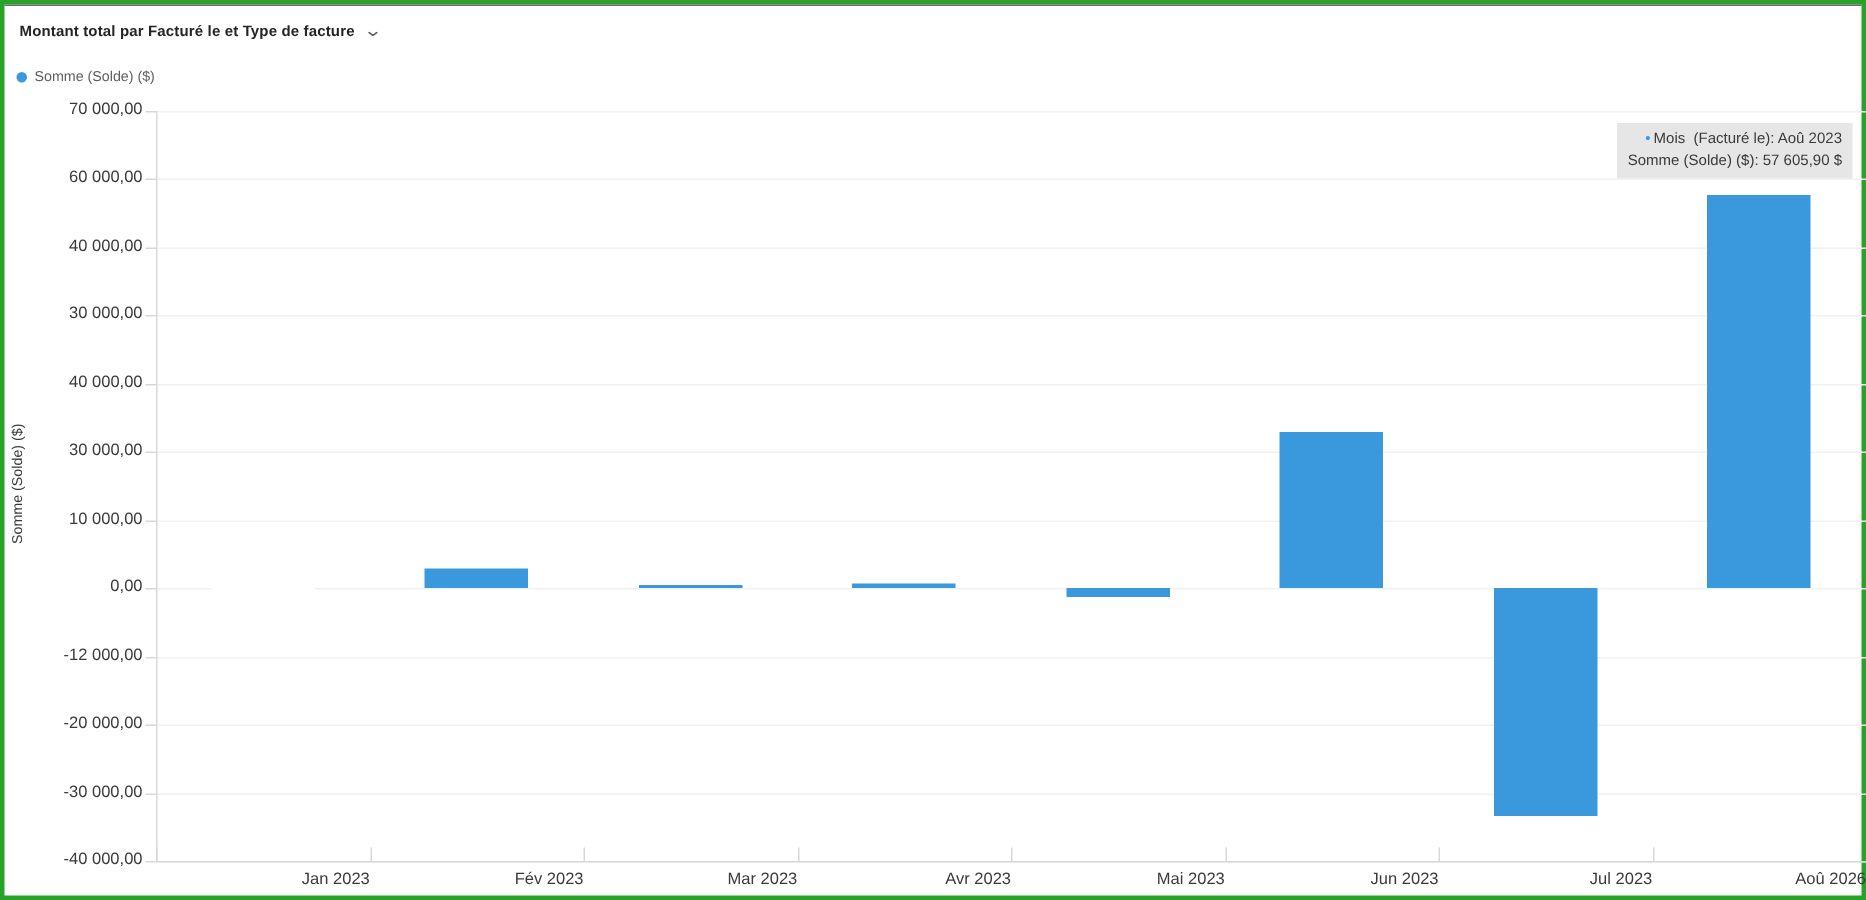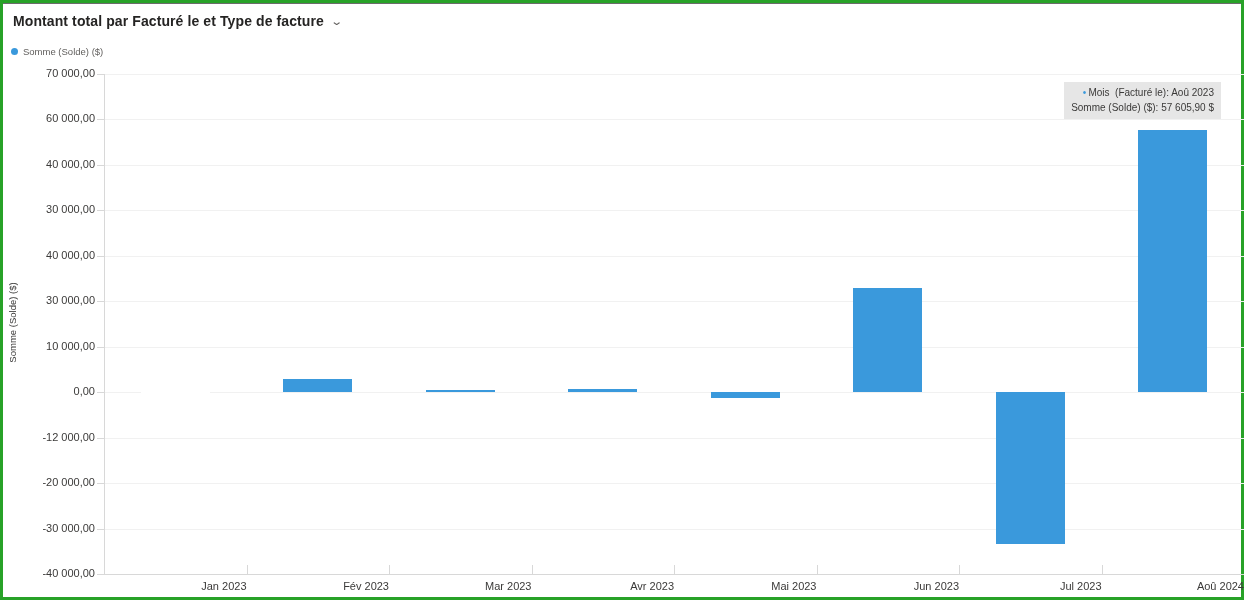--- a/index.html
+++ b/index.html
@@ -2,38 +2,38 @@
 <html><head>
 <meta charset="utf-8">
 <style>
   * { margin:0; padding:0; box-sizing:border-box; }
   html,body { width:1244px; height:600px; overflow:hidden; background:#fff;
               font-family:"Liberation Sans", sans-serif; }
   .frame { position:absolute; inset:0; width:1244px; height:600px;
            border:3px solid #28a228; background:#fff; }
   .window-top-edge { position:absolute; left:0; right:0; top:0; height:1px; background:#6b6b6b; }
   .title-bar { position:absolute; left:10px; top:8px; height:20px; display:flex; align-items:center; gap:8px; }
-  .page-title { font-size:14px; font-weight:bold; color:#252423; letter-spacing:.1px; }
+  .page-title { font-size:10px; font-weight:bold; color:#252423; letter-spacing:.1px; }
   .chevron { color:#605e5c; font-size:11px; line-height:1; transform:scaleX(1.4); cursor:pointer; }
   .legend { position:absolute; left:8px; top:43px; display:flex; align-items:center; gap:5px; }
   .legend-dot { width:7px; height:7px; border-radius:50%; }
   .legend-label { font-size:9.5px; color:#605e5c; }
   .y-axis-title { position:absolute; left:-121px; top:314px; width:260px; text-align:center;
                   transform:rotate(-90deg); font-size:9.5px; color:#3b3a39; }
   .plot-area { position:absolute; inset:0; }
   .gridline { position:absolute; height:1px; background:#f1f1f1; }
   .axis-line-y { position:absolute; width:1px; background:#d8d8d8; }
   .axis-line-x { position:absolute; height:1px; background:#d8d8d8; }
   .y-tick { position:absolute; height:1px; background:#d8d8d8; }
   .x-tick { position:absolute; width:1px; background:#d8d8d8; }
   .y-tick-label { position:absolute; width:84px; text-align:right; font-size:11px; color:#3b3a39; }
   .x-tick-label { position:absolute; text-align:right; font-size:11px; color:#3b3a39; }
   .bar { position:absolute; }
   .bar-zero-mask { position:absolute; background:#ffffff; }
-  .tooltip { position:absolute; right:20px; top:79px; background:#e6e6e6; padding:3px 7px 4px 7px;
+  .tooltip { position:absolute; right:6px; top:79px; background:#e6e6e6; padding:3px 7px 4px 7px;
              text-align:right; font-size:10px; line-height:15px; color:#3b3a39; }
   .tooltip span { white-space:pre; }
   .tt-bullet { color:#3a99dc; font-size:10px; margin-right:2px; }
 </style>
 </head>
 <body>
 
 <div class="frame">
   <div class="window-top-edge"></div>
 
@@ -103,21 +103,21 @@
       <div class="x-tick-label" style="left: 386px; width: 142.5px; top: 577px;">Mar 2023</div>
       <div class="bar" style="left: 422.75px; width: 69px; top: 387.364px; height: 1.81818px; background: rgb(58, 153, 220);"></div>
       <div class="x-tick-label" style="left: 528.5px; width: 142.5px; top: 577px;">Avr 2023</div>
       <div class="bar" style="left: 565.25px; width: 69px; top: 385.545px; height: 3.63636px; background: rgb(58, 153, 220);"></div>
       <div class="x-tick-label" style="left: 671px; width: 142.5px; top: 577px;">Mai 2023</div>
       <div class="bar" style="left: 707.75px; width: 69px; top: 389.182px; height: 5.45455px; background: rgb(58, 153, 220);"></div>
       <div class="x-tick-label" style="left: 813.5px; width: 142.5px; top: 577px;">Jun 2023</div>
       <div class="bar" style="left: 850.25px; width: 69px; top: 284.636px; height: 104.545px; background: rgb(58, 153, 220);"></div>
       <div class="x-tick-label" style="left: 956px; width: 142.5px; top: 577px;">Jul 2023</div>
       <div class="bar" style="left: 992.75px; width: 69px; top: 389.182px; height: 152.273px; background: rgb(58, 153, 220);"></div>
-      <div class="x-tick-label" style="left: 1098.5px; width: 142.5px; top: 577px;">Aoû 2024</div>
+      <div class="x-tick-label" style="left: 1098.5px; width: 142.5px; top: 577px;">Aoû 2026</div>
       <div class="bar" style="left: 1135.25px; width: 69px; top: 127.337px; height: 261.845px; background: rgb(58, 153, 220);"></div>
     </div>
 
   <div class="tooltip">
     <div><span class="tt-bullet">•</span><span>Mois  (Facturé le): Aoû 2023</span></div>
     <div><span>Somme (Solde) ($): 57 605,90 $</span></div>
   </div>
 </div>
 
 </body></html>

